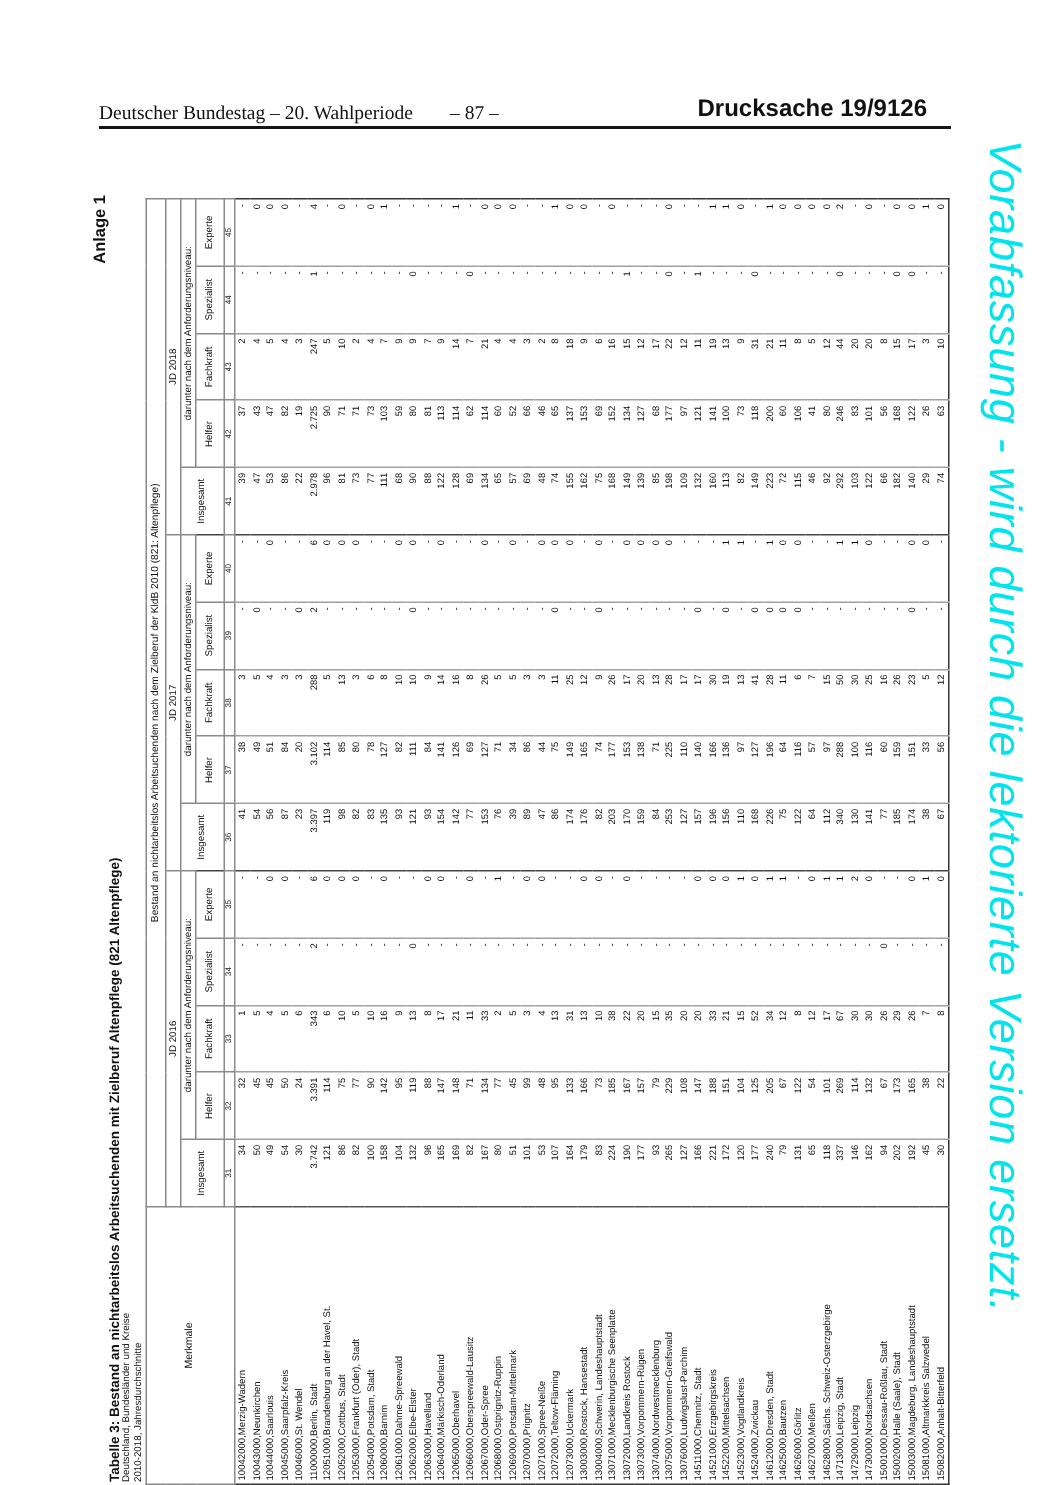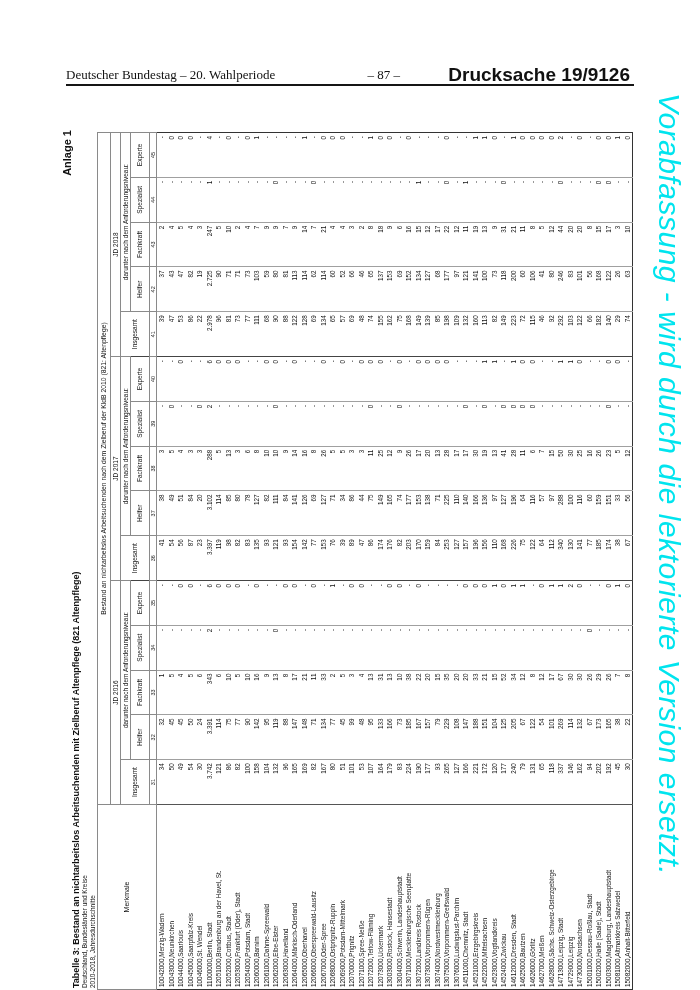--- a/index.html
+++ b/index.html
@@ -2,22 +2,22 @@
 <html><head>
 <meta charset="utf-8">
 <style>
   html,body{margin:0;padding:0;}
   body{
     width:700px;height:990px;position:relative;overflow:hidden;
     background:#ffffff;font-family:"Liberation Sans",sans-serif;color:#111;
   }
   
   .hdr-left{position:absolute;left:66px;top:67px;font-family:"Liberation Serif",serif;font-size:13px;}
-  .hdr-center{position:absolute;left:300px;top:67px;width:100px;text-align:right;font-family:"Liberation Serif",serif;font-size:13px;}
-  .hdr-right{position:absolute;right:70px;top:64px;font-family:"Liberation Sans",sans-serif;font-size:19px;font-weight:bold;}
+  .hdr-center{position:absolute;left:300px;top:67px;width:100px;text-align:left;font-family:"Liberation Serif",serif;font-size:13px;}
+  .hdr-right{position:absolute;right:82px;top:64px;font-family:"Liberation Sans",sans-serif;font-size:16px;font-weight:bold;}
   .hdr-rule{position:absolute;left:66px;top:84px;width:568px;height:2px;background:#151515;}
   
   .watermark{
     position:absolute;left:686px;top:93px;transform-origin:0 0;transform:rotate(90deg);
     white-space:nowrap;font-style:italic;font-size:30px;letter-spacing:.5px;
   }
   
   .rot-block{
     position:absolute;left:60px;top:130px;width:860px;height:573px;
     transform-origin:0 0;transform:translateY(860px) rotate(-90deg);

